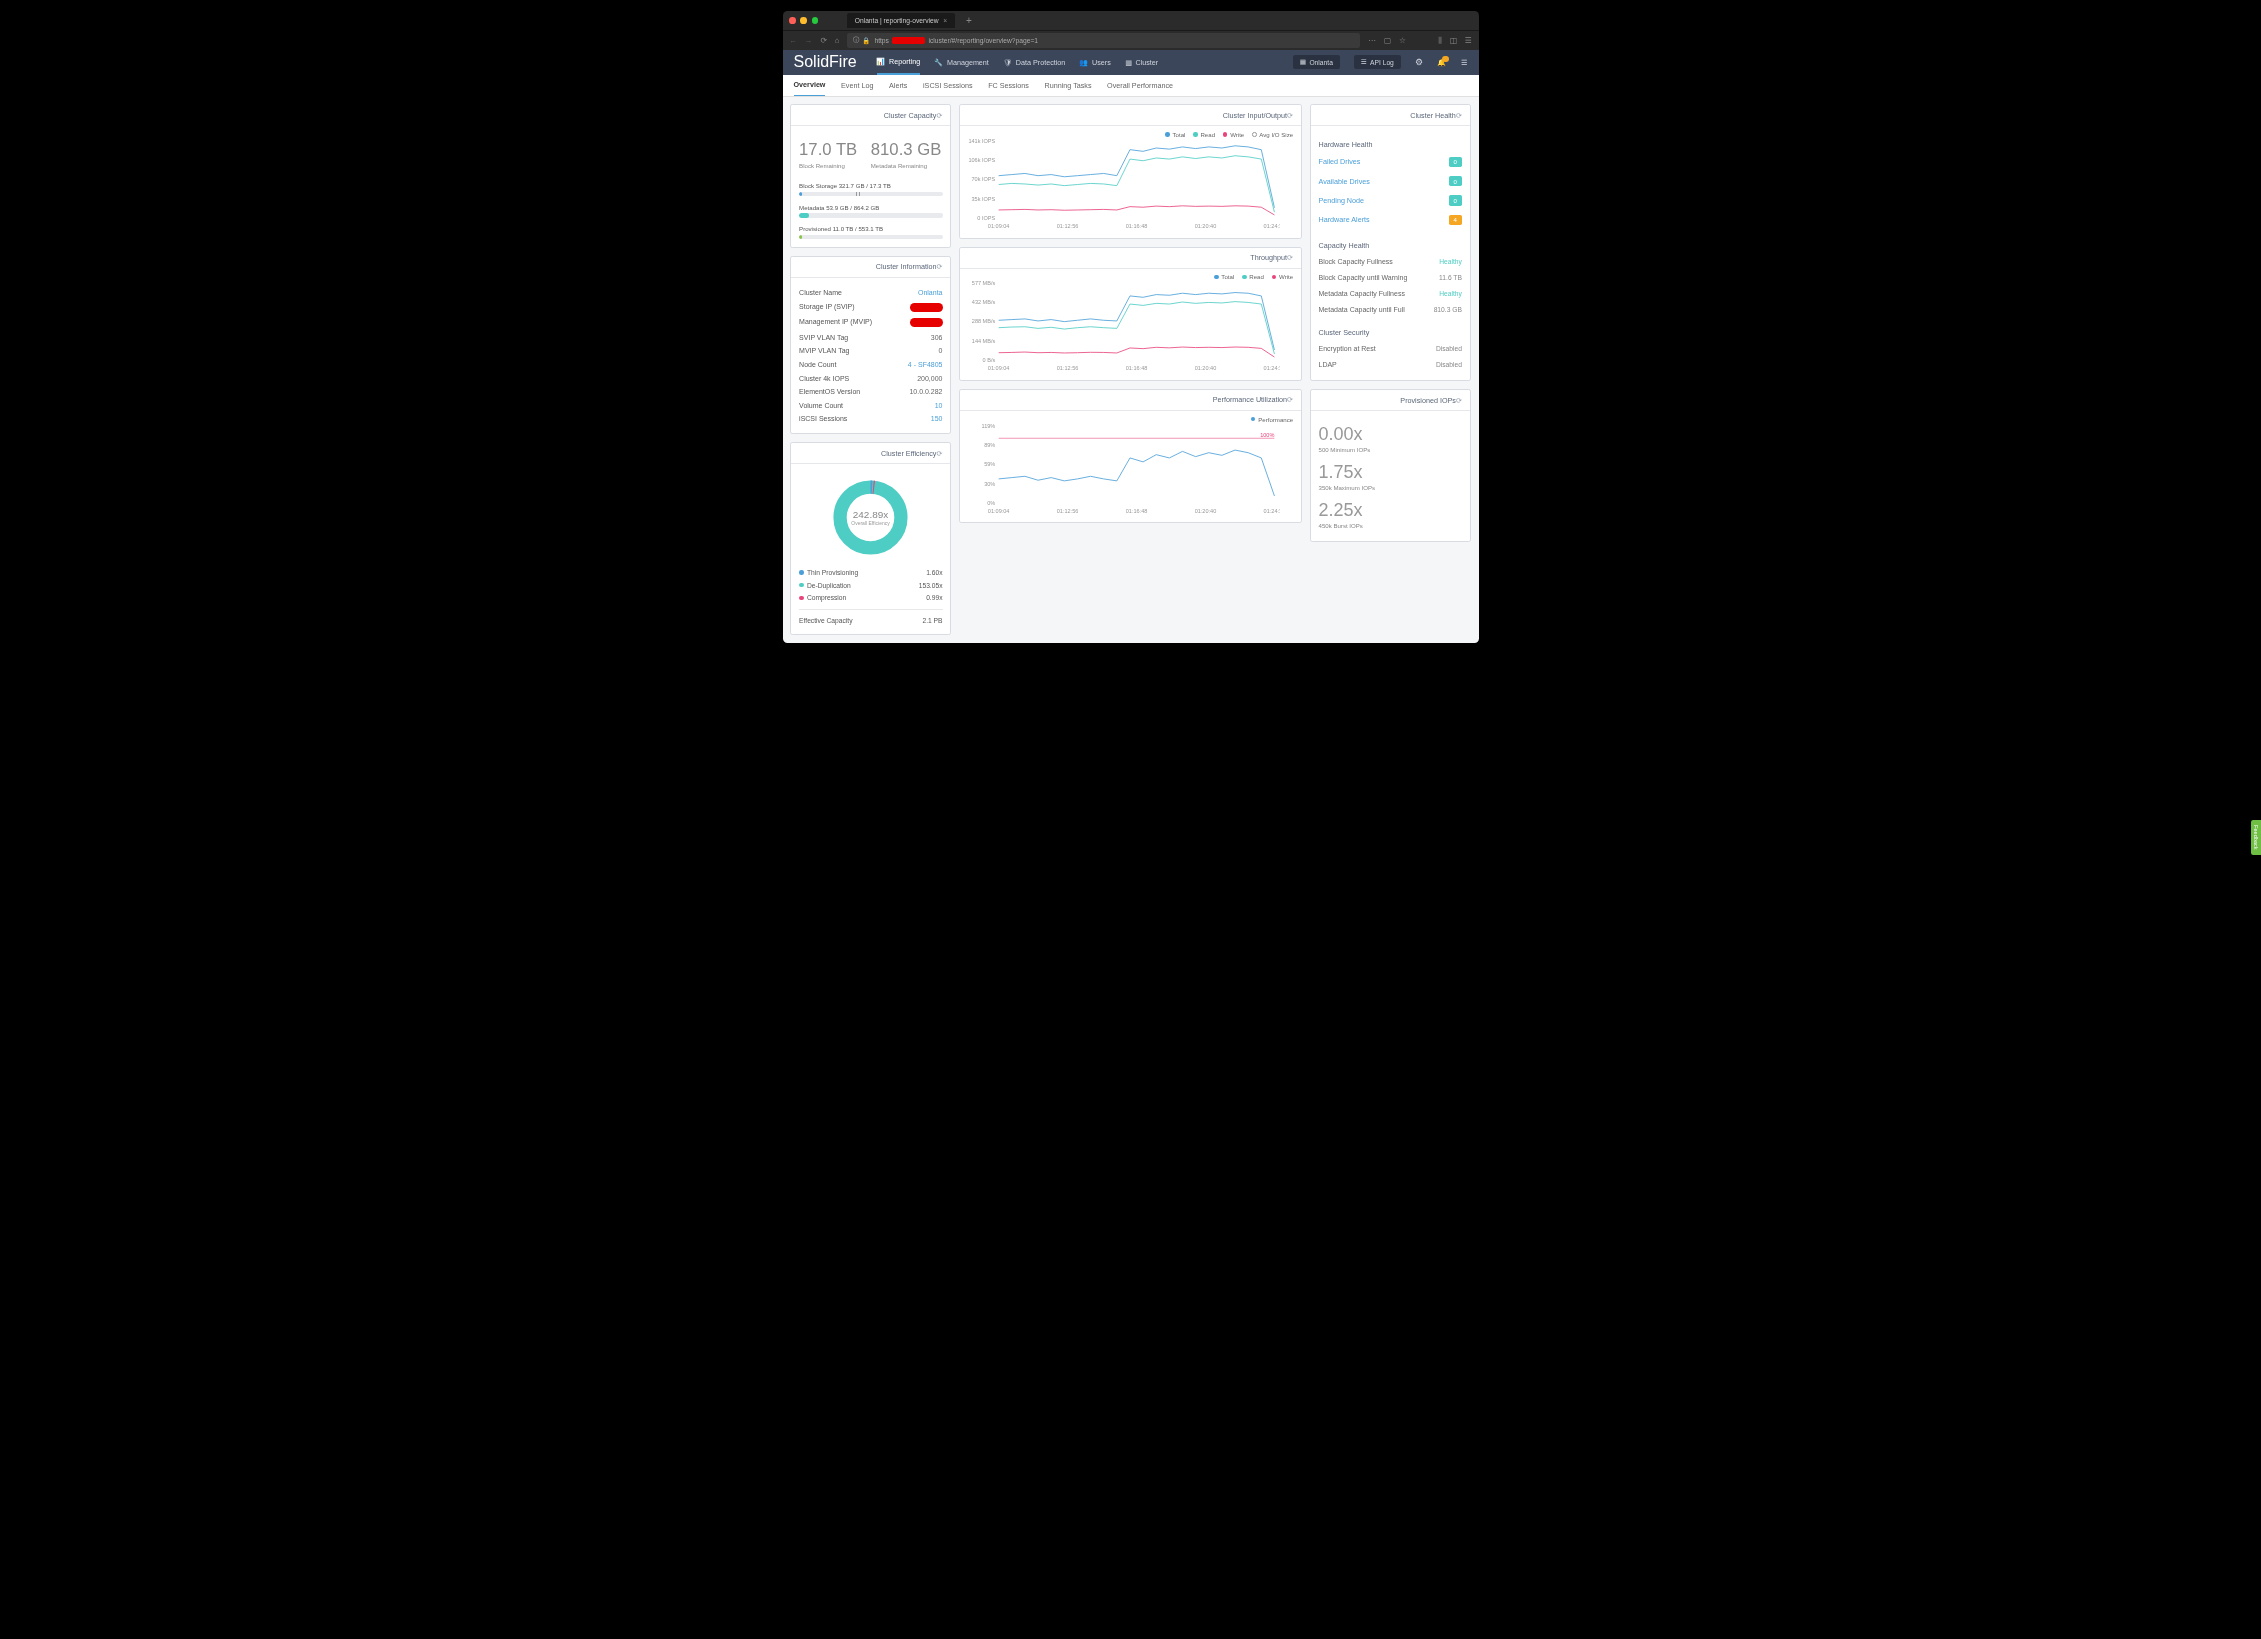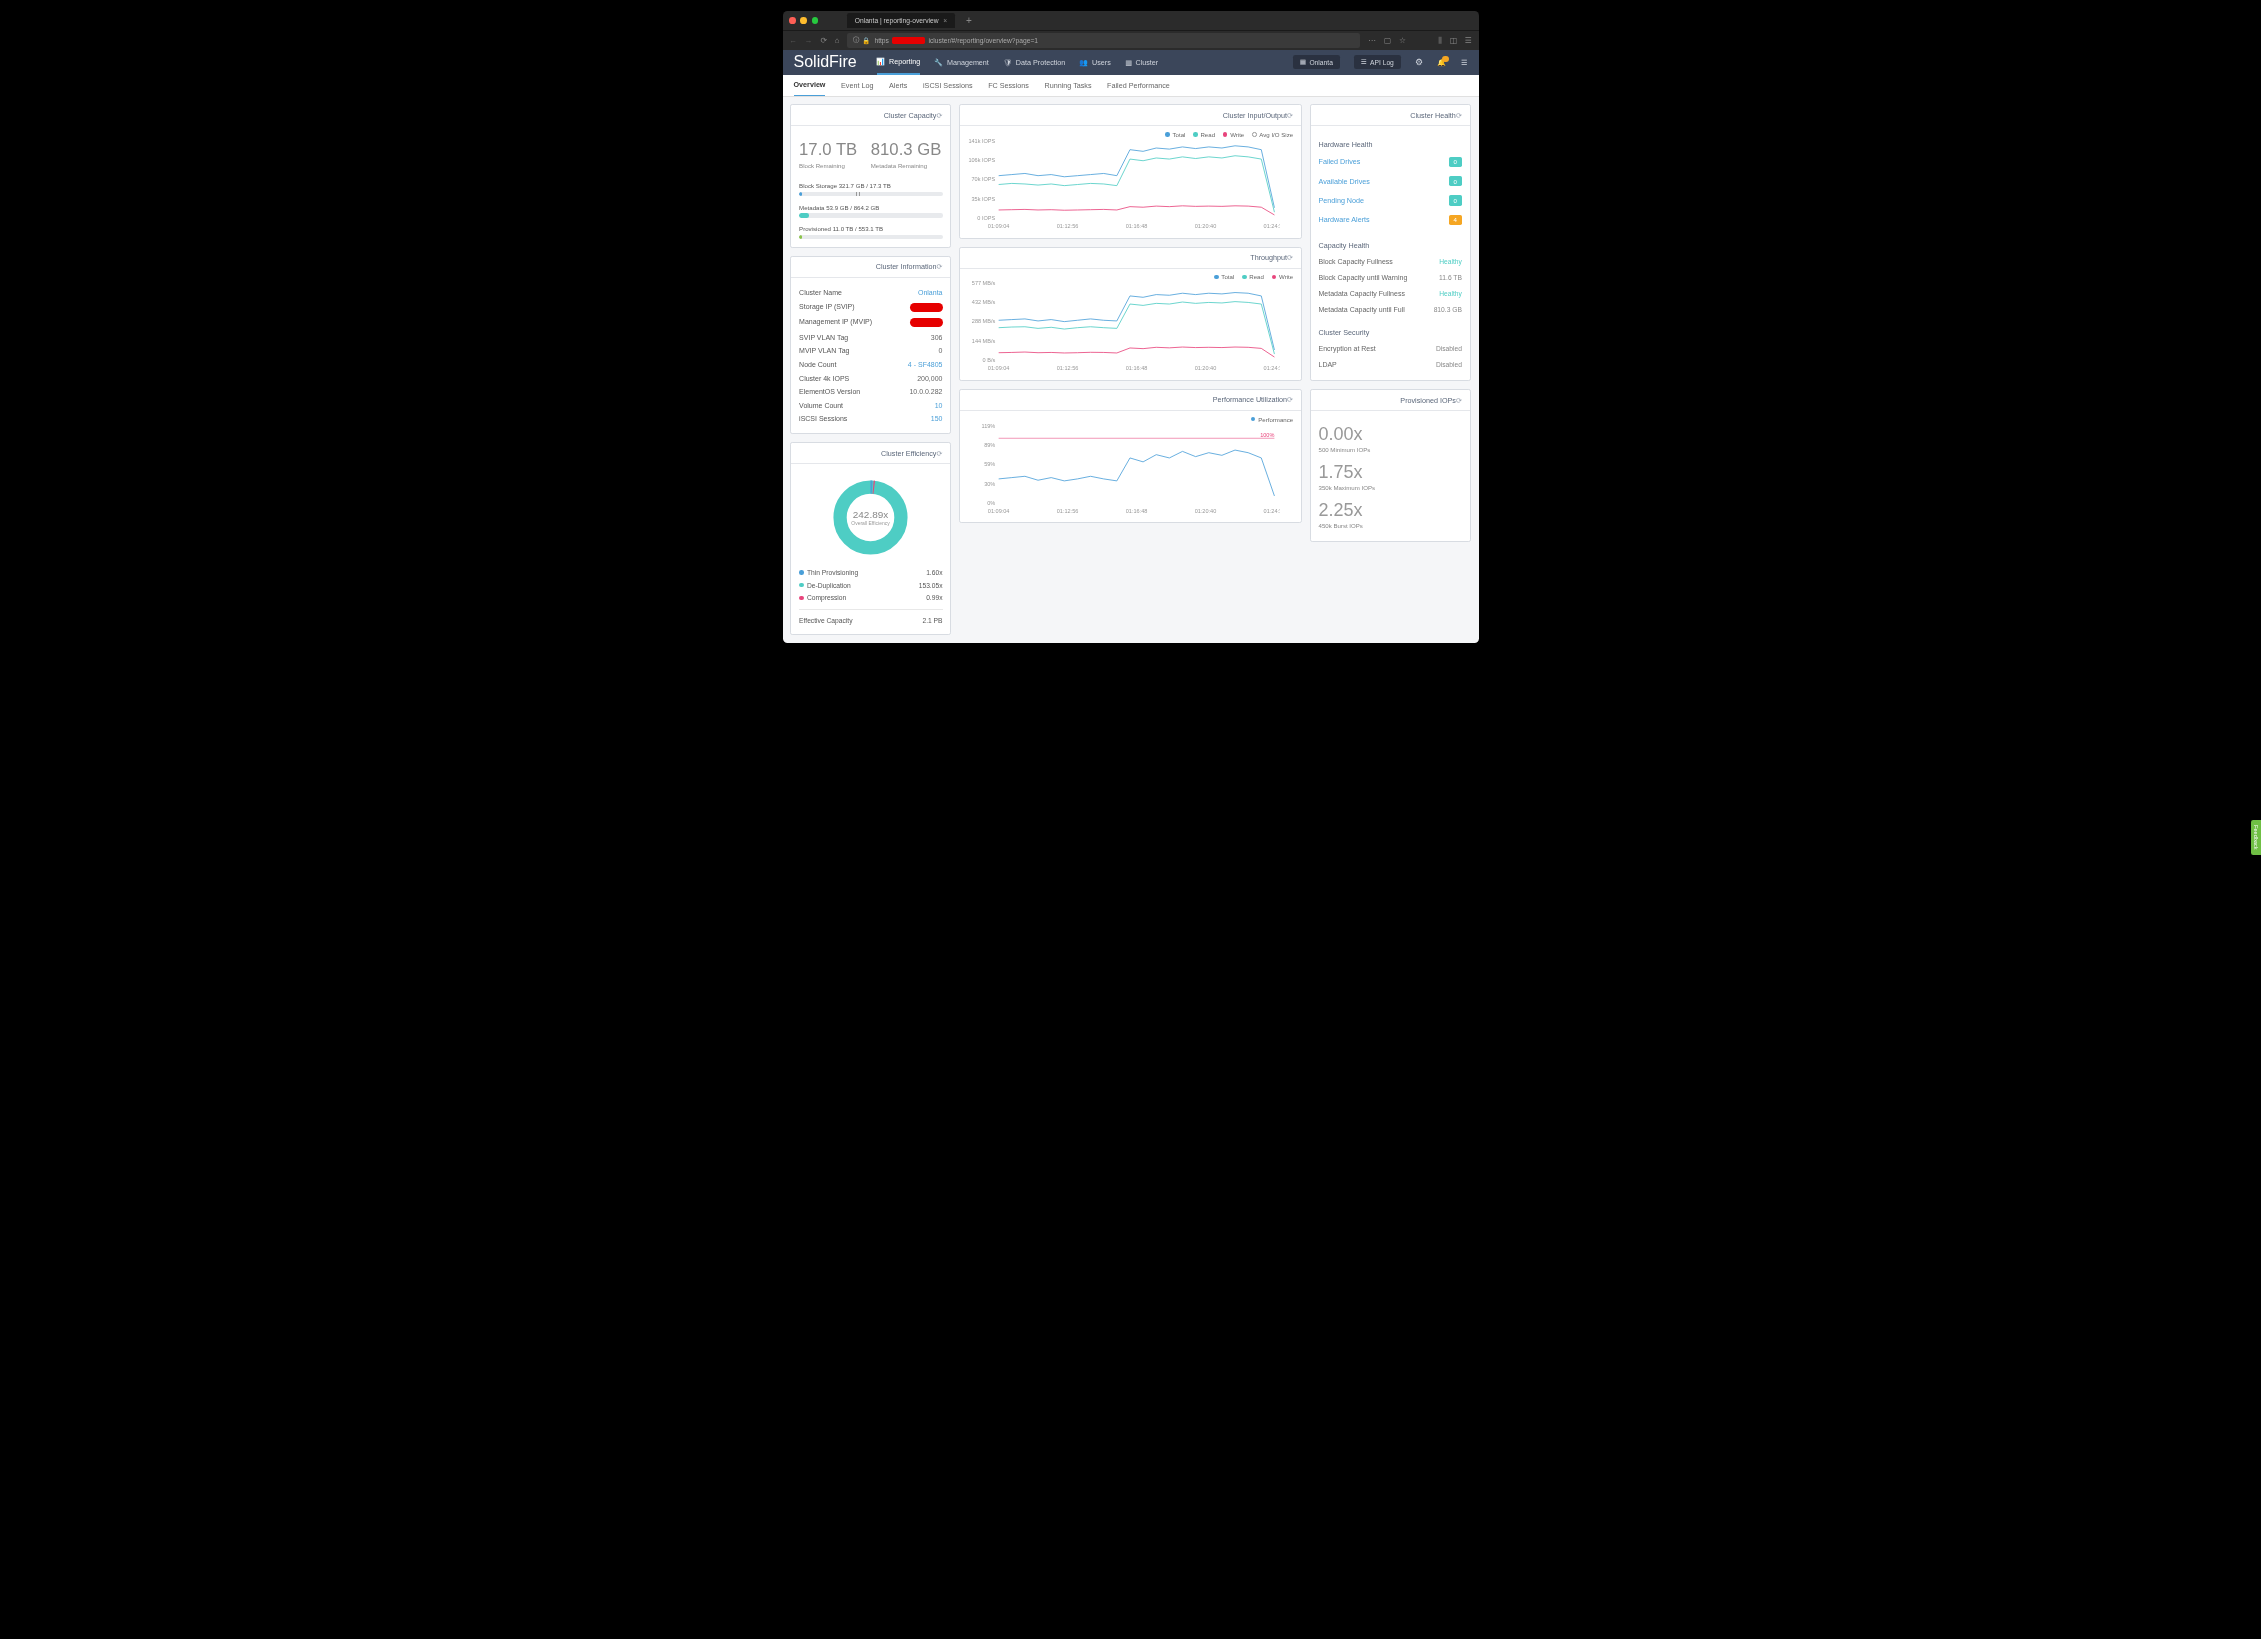--- a/index.html
+++ b/index.html
@@ -154,21 +154,21 @@
     <span>☰</span>
   </div>
 
   <div class="subnav">
     <span class="subnav-item active">Overview</span>
     <span class="subnav-item">Event Log</span>
     <span class="subnav-item">Alerts</span>
     <span class="subnav-item">iSCSI Sessions</span>
     <span class="subnav-item">FC Sessions</span>
     <span class="subnav-item">Running Tasks</span>
-    <span class="subnav-item">Failed Performance</span>
+    <span class="subnav-item">Overall Performance</span>
   </div>
 
   <div class="content">
 
     <div class="col-left">
 
       <div class="card">
         <div class="card-h">
             <span>Cluster Capacity</span>
             <span class="refresh">⟳</span>

